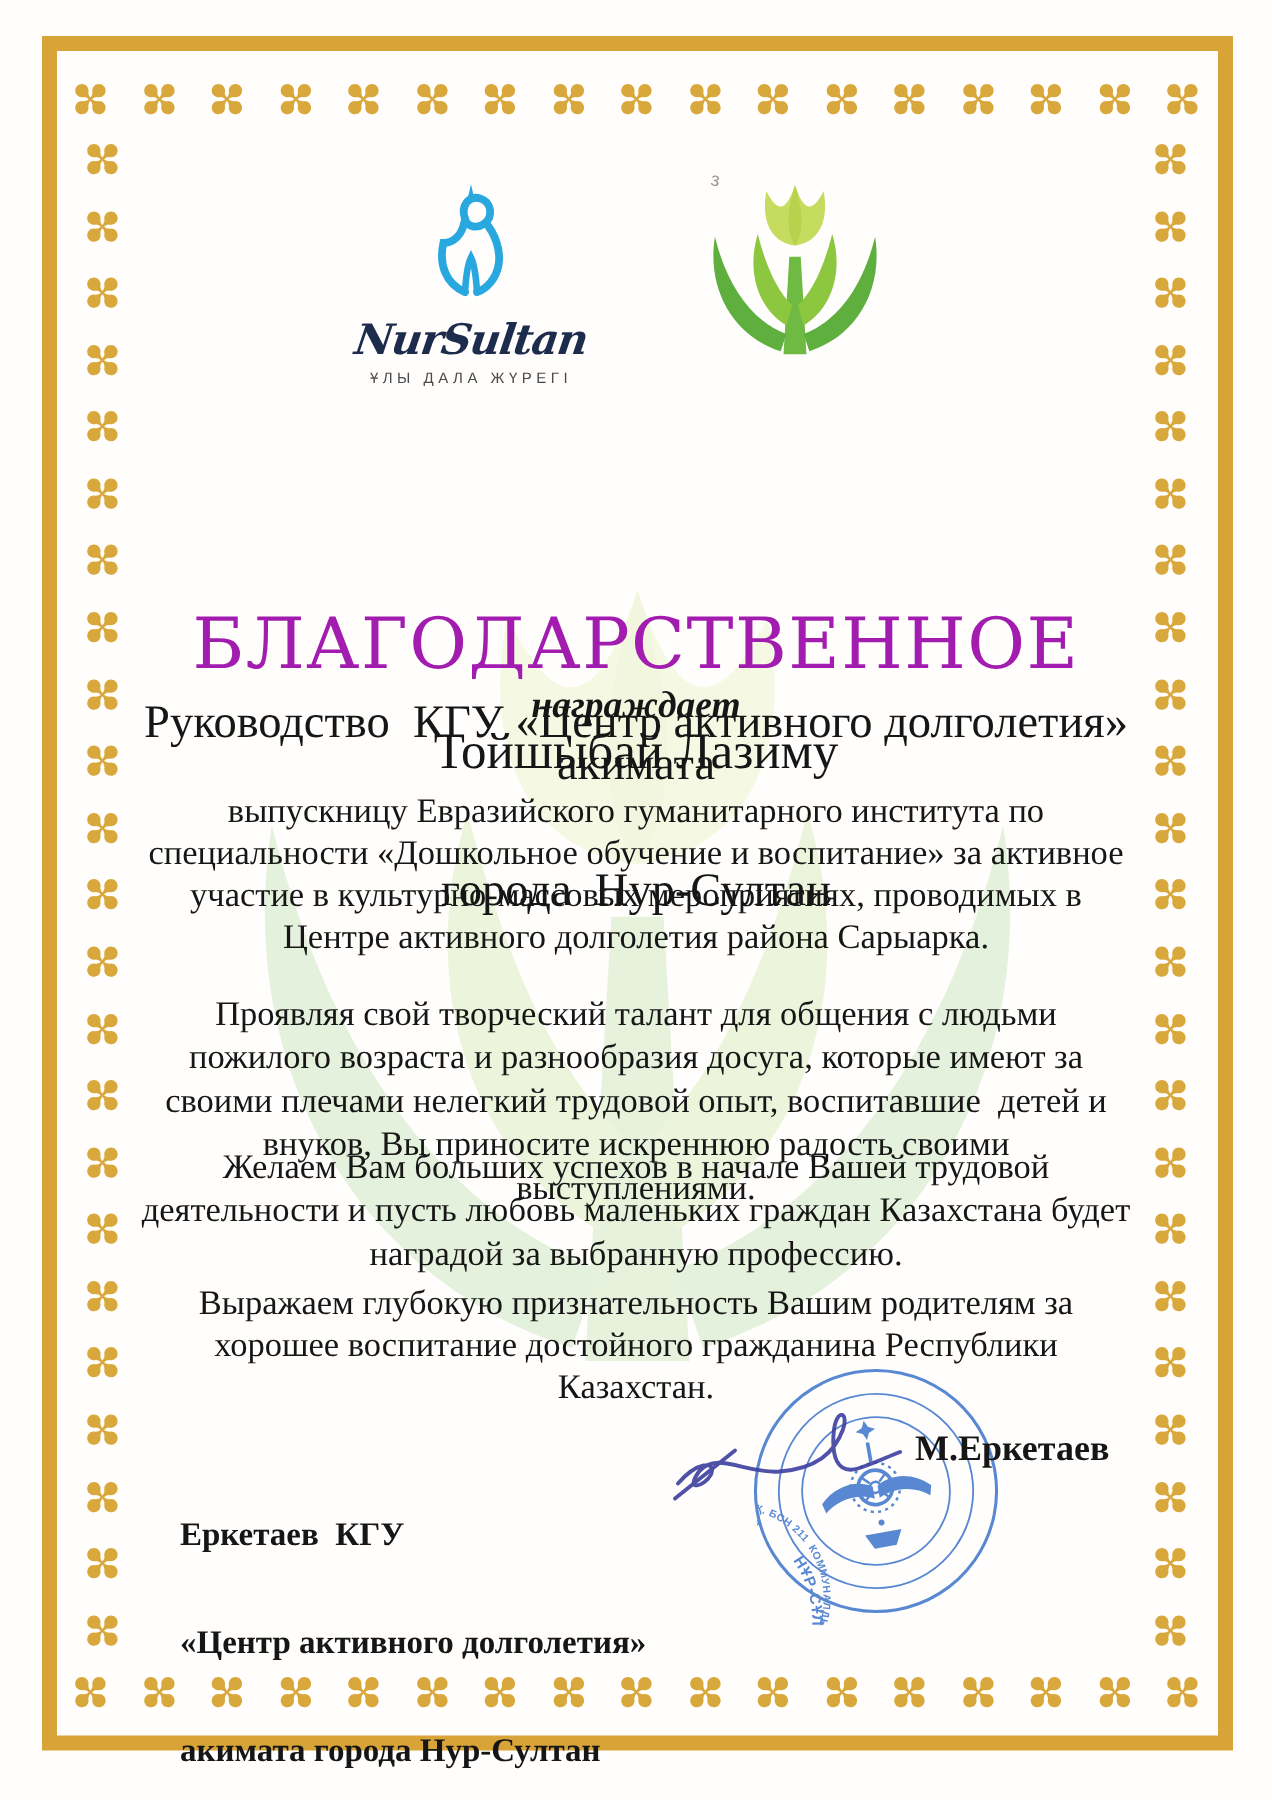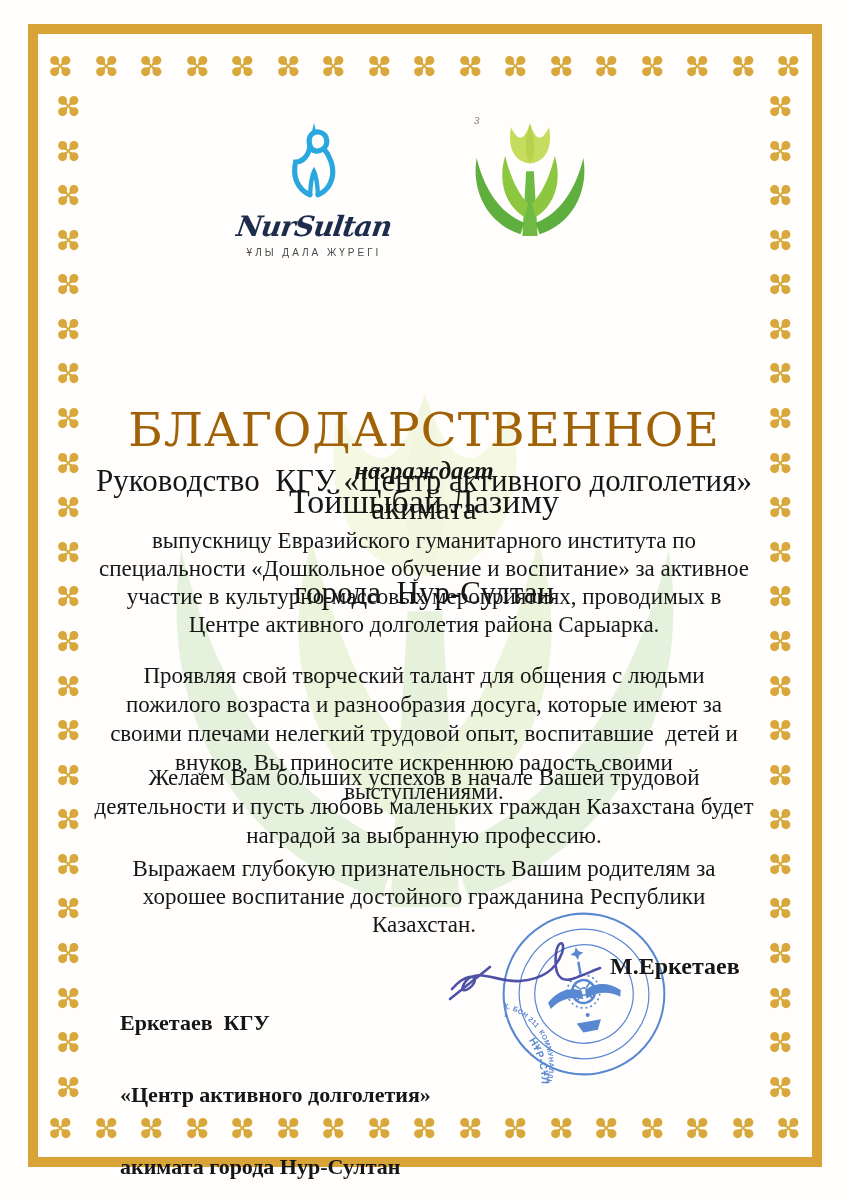--- a/index.html
+++ b/index.html
@@ -22,21 +22,21 @@
   .ns-tag{margin-top:4px;font-family:"Liberation Sans",sans-serif;font-size:10px;letter-spacing:3px;
           color:#4a4a4a;}
   .tulip-logo{position:absolute;left:463px;top:114px;}
   .artifact{position:absolute;left:474px;top:112px;font-family:"Liberation Sans",sans-serif;
             font-size:13px;color:#9a9a92;transform:rotate(8deg);}
   
   .watermark{position:absolute;left:120px;top:350px;opacity:0.16;pointer-events:none;}
   
   .tblock{position:absolute;left:94px;width:660px;text-align:center;white-space:pre-wrap;}
   .title{top:292px;font-family:"DejaVu Serif",serif;font-size:47px;line-height:55px;
-         color:#a16207;letter-spacing:1px;}
+         color:#a21caf;letter-spacing:1px;}
   .issuer{top:411px;font-size:31px;line-height:28px;}
   .awards{top:459px;font-size:25px;line-height:24px;font-weight:bold;font-style:italic;}
   .name{top:478px;font-size:34px;line-height:48px;font-weight:normal;}
   .paraA{top:527px;font-size:23px;line-height:28px;}
   .paraB{top:661px;font-size:23px;line-height:29px;}
   .paraC{top:763px;font-size:23px;line-height:29px;}
   .paraD{top:855px;font-size:23px;line-height:28px;}
   .sig-block{position:absolute;left:120px;top:963px;width:400px;text-align:left;
              font-size:22px;line-height:24px;font-weight:bold;white-space:pre-wrap;}
   .sig-name{position:absolute;left:610px;top:953px;font-size:24px;font-weight:bold;z-index:6;}

